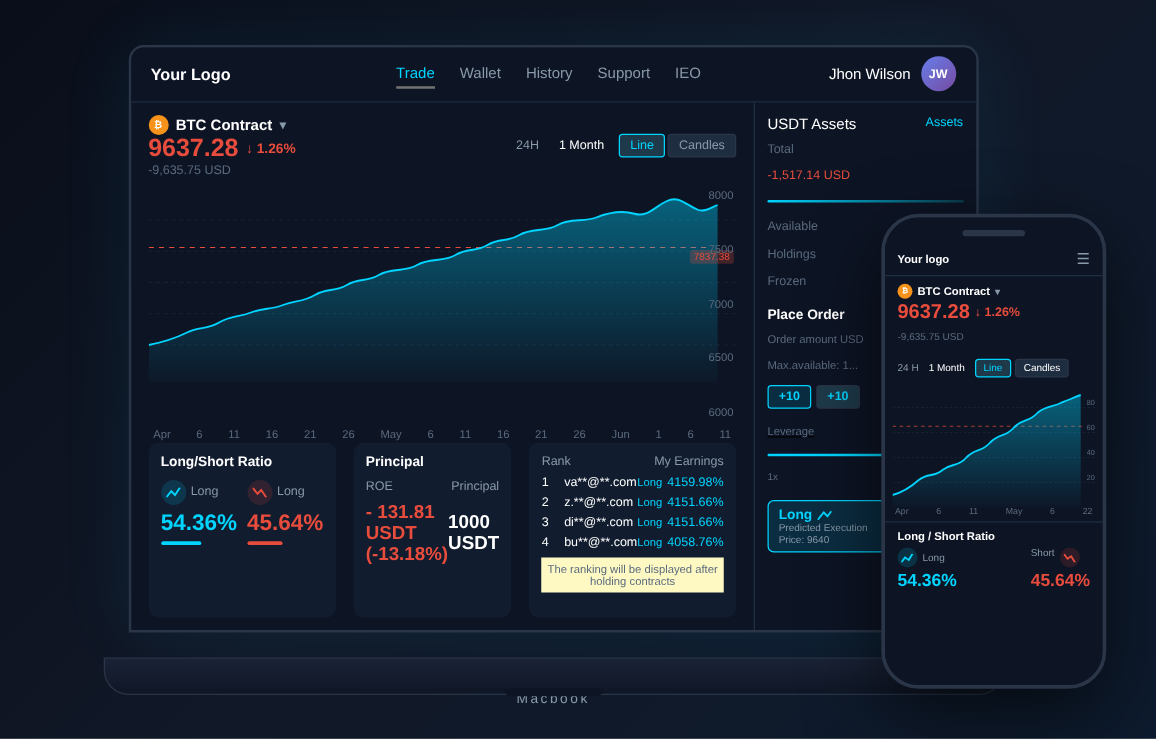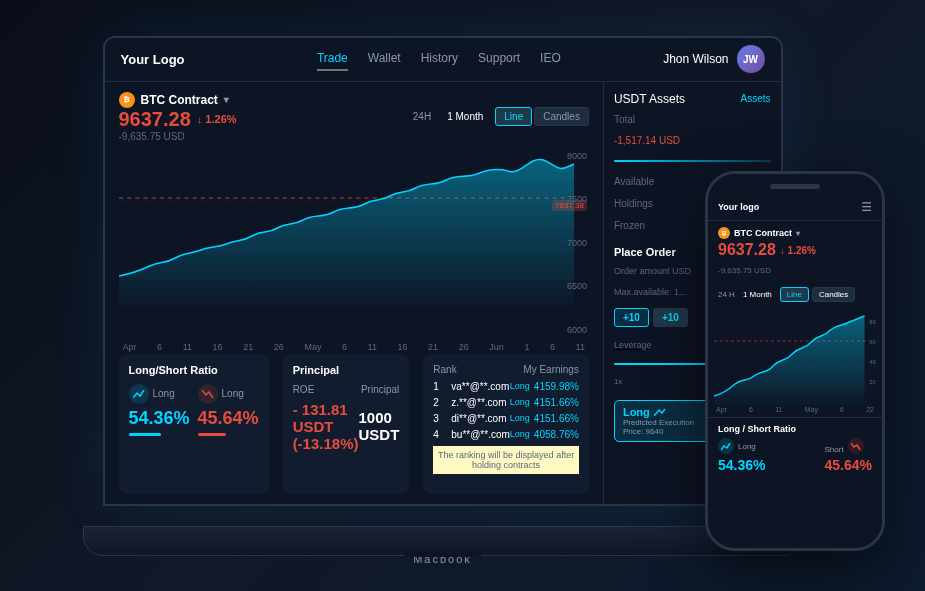--- a/index.html
+++ b/index.html
@@ -1092,21 +1092,21 @@
               <div style="width:16px;height:16px;border-radius:50%;background:rgba(0,212,255,0.15);display:flex;align-items:center;justify-content:center;">
                 <svg width="10" height="7" viewBox="0 0 10 7">
                     <polyline points="0,7 3,3 6,5 9,0" fill="none" stroke="#00d4ff" stroke-width="1.5"></polyline>
                   </svg>
               </div>
               <span style="color:#8899aa;font-size:8px;">Long</span>
             </div>
             <span class="phone-ratio-val long">54.36%</span>
           </div>
           <div>
-            <div style="display:flex;align-items:flex-end;gap:4px;margin-bottom:2px;">
+            <div style="display:flex;align-items:flex-start;gap:4px;margin-bottom:2px;">
               <span style="color:#8899aa;font-size:8px;">Short</span>
               <div style="width:16px;height:16px;border-radius:50%;background:rgba(231,76,60,0.15);display:flex;align-items:center;justify-content:center;">
                 <svg width="10" height="7" viewBox="0 0 10 7">
                     <polyline points="0,0 3,4 6,2 9,7" fill="none" stroke="#e74c3c" stroke-width="1.5"></polyline>
                   </svg>
               </div>
             </div>
             <span class="phone-ratio-val short">45.64%</span>
           </div>
         </div>

